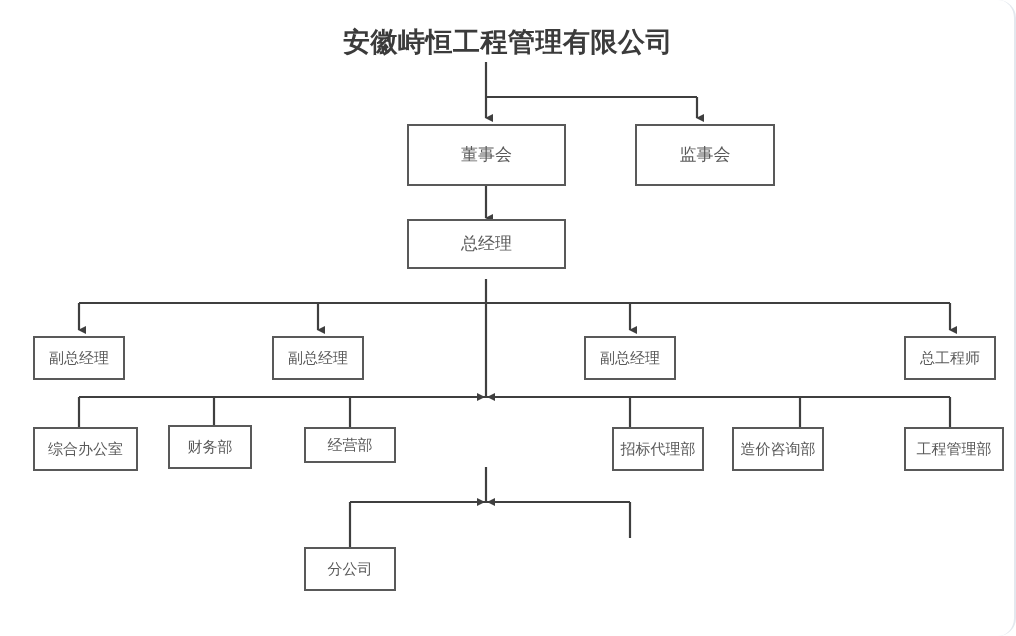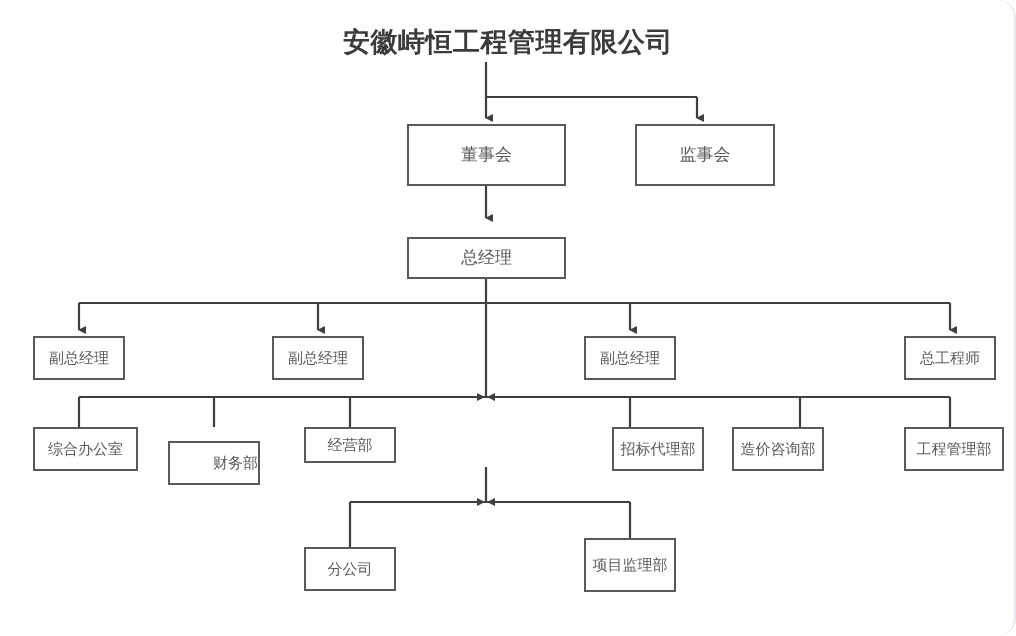--- a/index.html
+++ b/index.html
@@ -109,56 +109,53 @@
     </g>
   </svg>
 
   <div class="node lvl1" style="left:407px; top:124px; width:159px; height:62px;">
     <span>董事会</span>
   </div>
   <div class="node lvl1" style="left:627px; top:124px; width:140px; height:62px;margin-left:8px;">
     <span>监事会</span>
   </div>
 
-  <div class="node lvl2" style="left:407px; top:237px; width:159px; height:42px;">
+  <div class="node lvl2" style="left:407px; top:219px; width:159px; height:50px;">
     <span>总经理</span>
   </div>
 
   <div class="node" style="left:33px; top:336px; width:92px; height:44px;">
     <span>副总经理</span>
   </div>
   <div class="node" style="left:272px; top:336px; width:92px; height:44px;">
     <span>副总经理</span>
   </div>
   <div class="node" style="left:584px; top:336px; width:92px; height:44px;">
     <span>副总经理</span>
   </div>
   <div class="node" style="left:904px; top:336px; width:92px; height:44px;align-items:center;">
     <span>总工程师</span>
   </div>
 
   <div class="node" style="left:33px; top:427px; width:105px; height:44px;">
     <span>综合办公室</span>
   </div>
-  <div class="node" style="left:168px; top:441px; width:92px; height:44px;justify-content:flex-end;">
+  <div class="node" style="left:168px; top:425px; width:84px; height:44px;">
     <span>财务部</span>
   </div>
   <div class="node" style="left:304px; top:427px; width:92px; height:36px;">
     <span>经营部</span>
   </div>
   <div class="node" style="left:584px; top:427px; width:92px; height:44px;margin-left:28px;">
     <span>招标代理部</span>
   </div>
   <div class="node" style="left:732px; top:427px; width:92px; height:44px;">
     <span>造价咨询部</span>
   </div>
   <div class="node" style="left:904px; top:427px; width:100px; height:44px;">
     <span>工程管理部</span>
   </div>
 
   <div class="node" style="left:304px; top:547px; width:92px; height:44px;">
     <span>分公司</span>
   </div>
-  <div class="node" style="left:584px; top:538px; width:92px; height:54px;">
-    <span>项目监理部</span>
-  </div>
 
 </div>
 
 </body></html>

